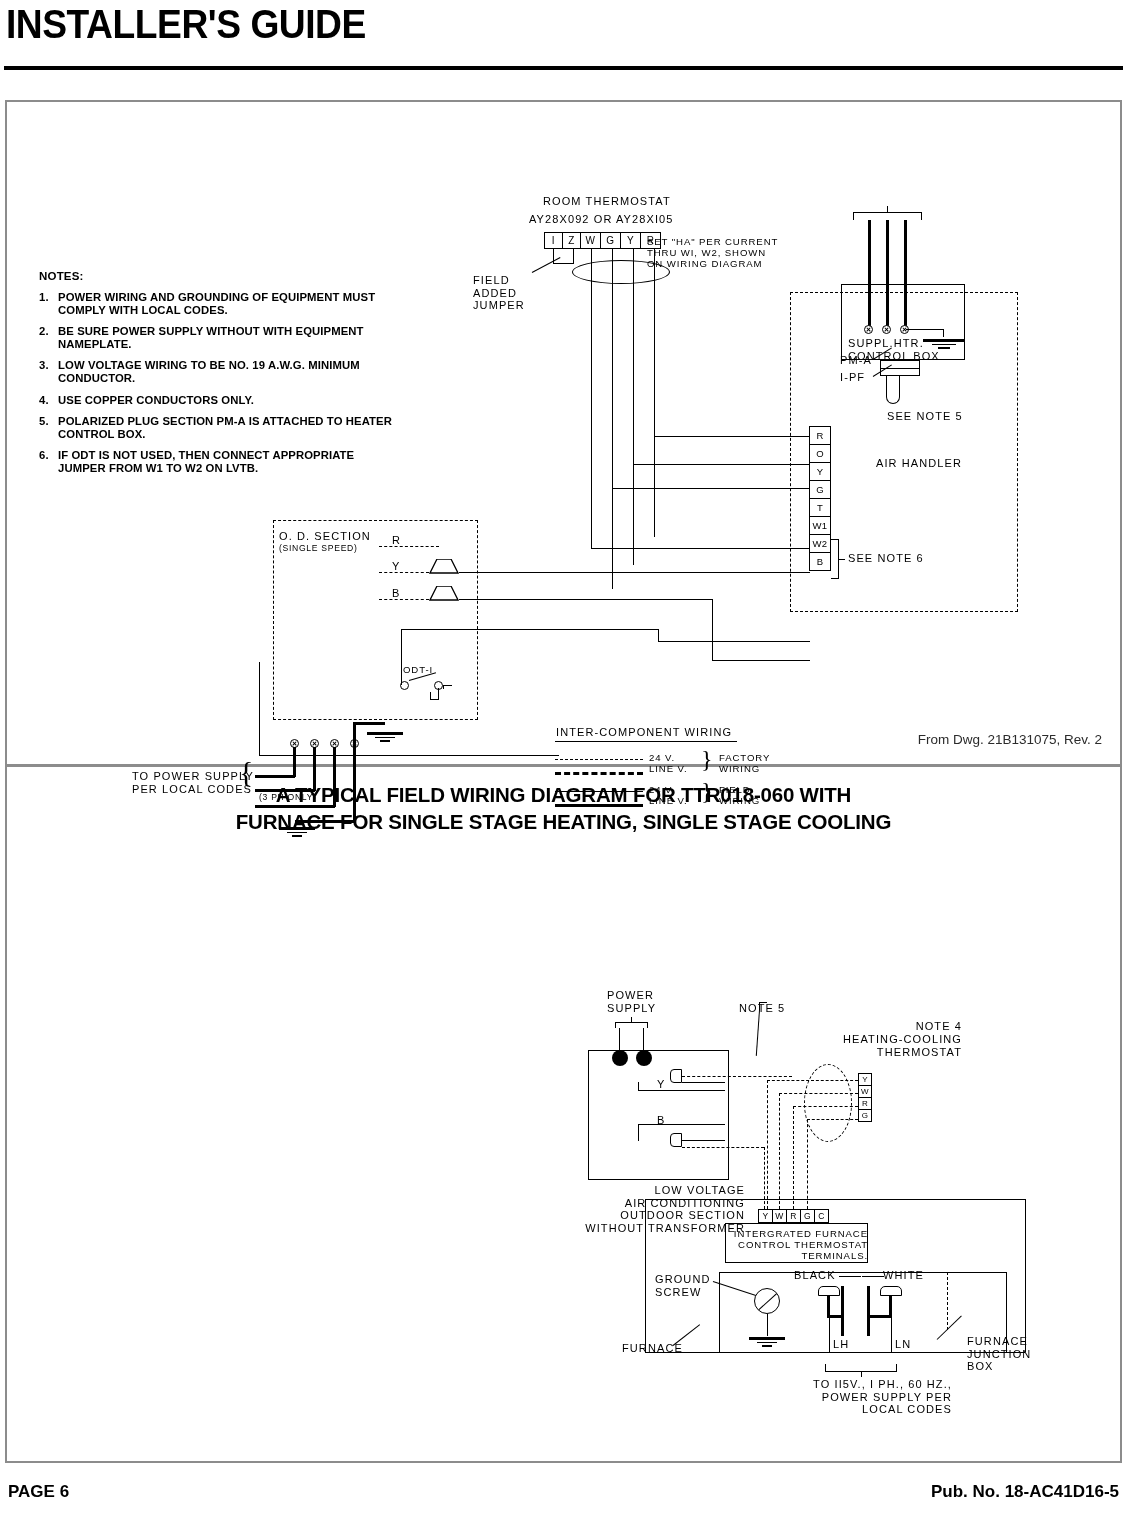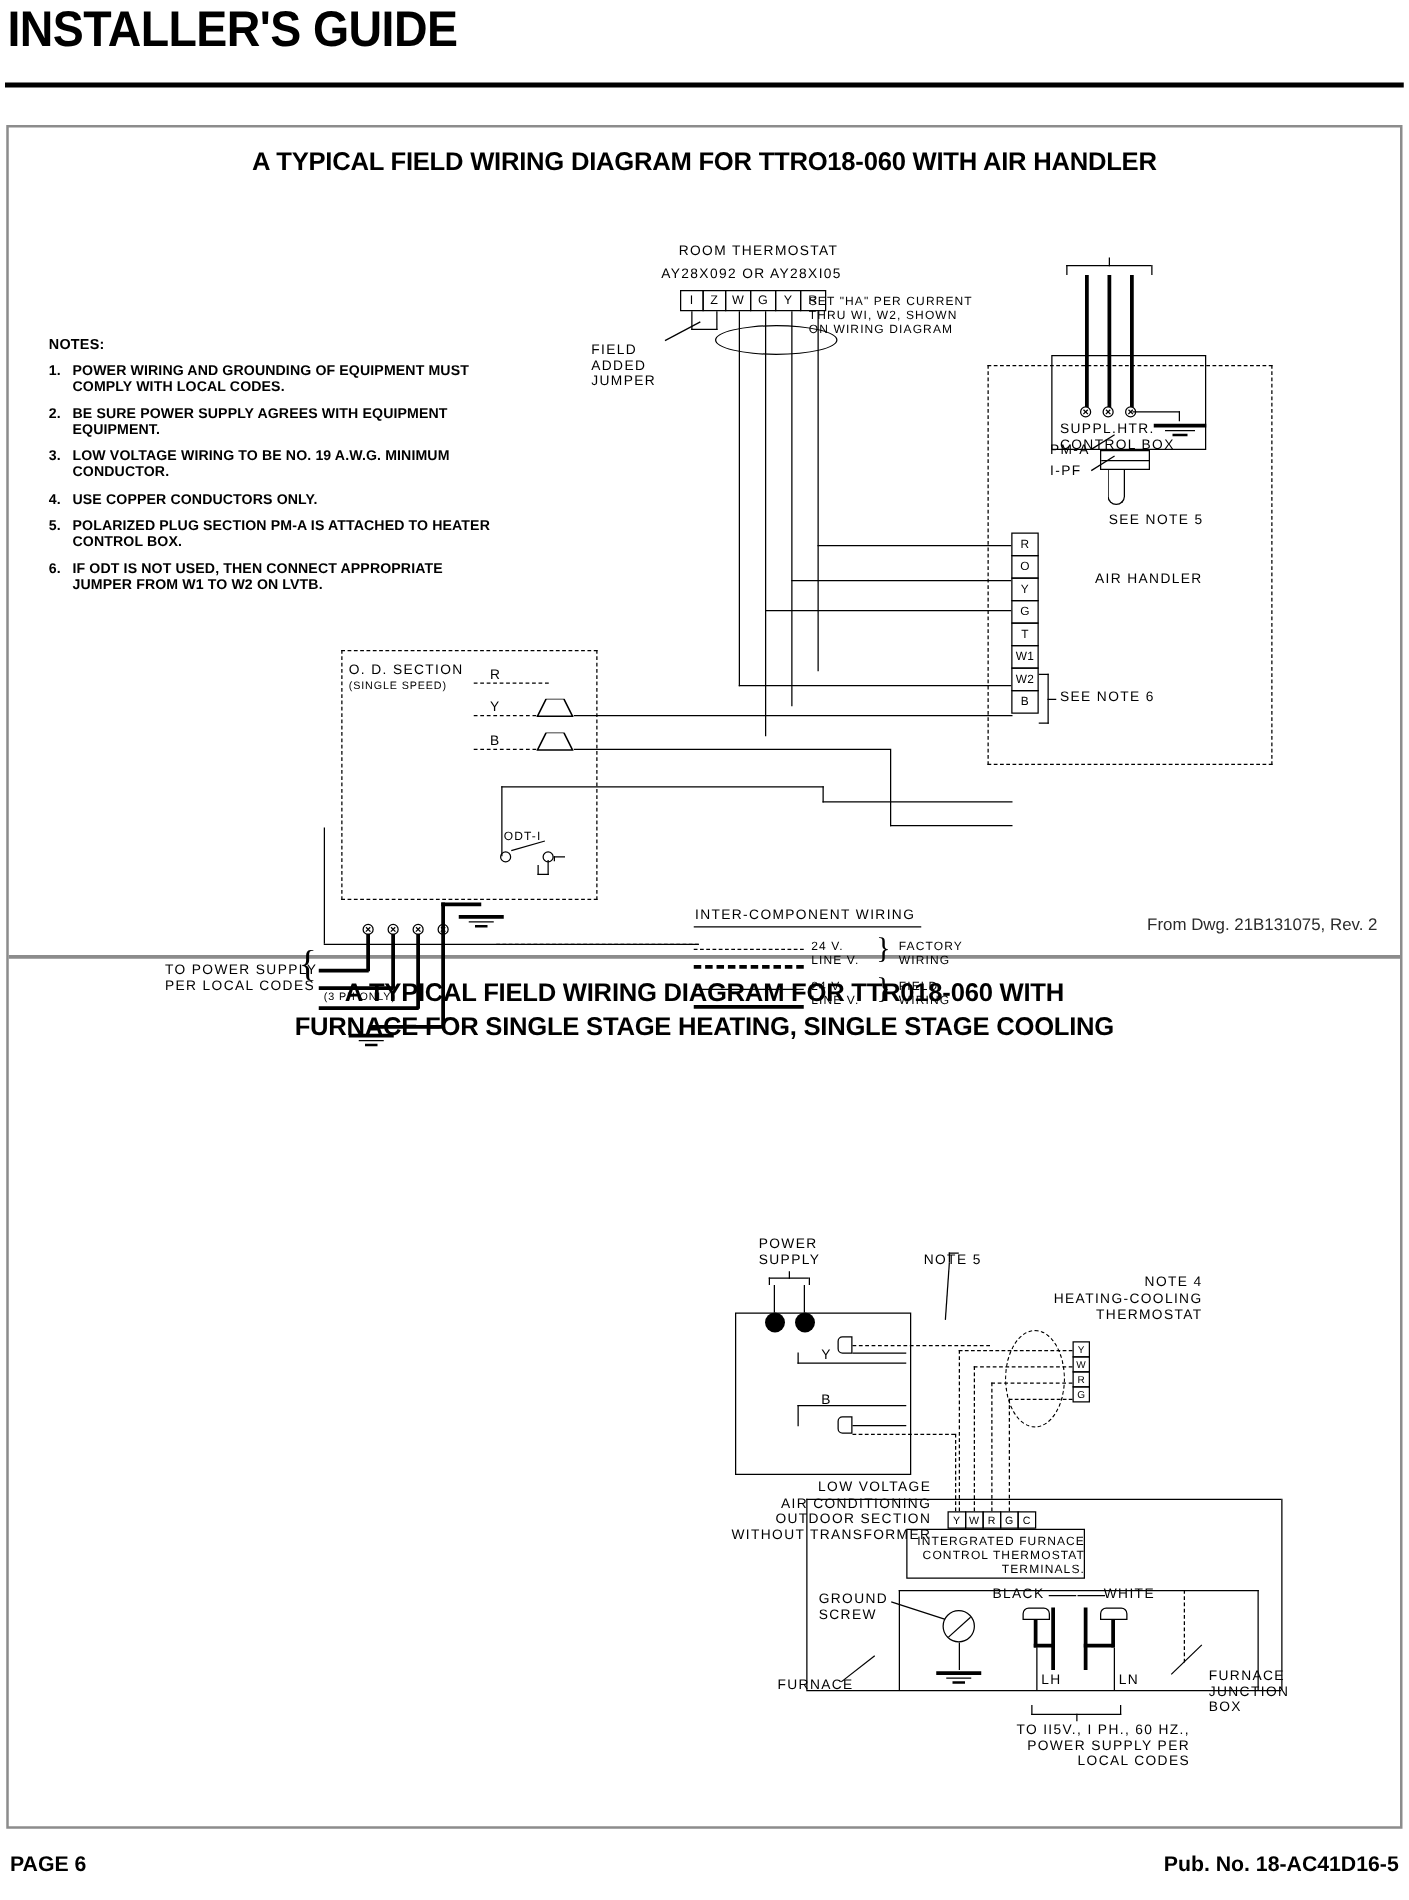--- a/index.html
+++ b/index.html
@@ -157,27 +157,26 @@
 
 <div class="page">
 
   <div class="doc-title">INSTALLER'S GUIDE</div>
   <div class="header-rule"></div>
 
   <div class="frame">
     <div class="frame-divider"></div>
 
     <div class="panel panel1">
-      <div class="panel-title p1-title">A TYPICAL FIELD WIRING DIAGRAM FOR TTRO18-060 WITH AIR HANDLER</div>
 
       <div class="notes notes1">
         <div class="hdr">NOTES:</div>
         <ol>
           <li><span class="num">1.</span><span>POWER WIRING AND GROUNDING OF EQUIPMENT MUST COMPLY WITH LOCAL CODES.</span></li>
-          <li><span class="num">2.</span><span>BE SURE POWER SUPPLY AGREES WITH EQUIPMENT EQUIPMENT.</span></li>
+          <li><span class="num">2.</span><span>BE SURE POWER SUPPLY WITHOUT WITH EQUIPMENT NAMEPLATE.</span></li>
           <li><span class="num">3.</span><span>LOW VOLTAGE WIRING TO BE NO. 19 A.W.G. MINIMUM CONDUCTOR.</span></li>
           <li><span class="num">4.</span><span>USE COPPER CONDUCTORS ONLY.</span></li>
           <li><span class="num">5.</span><span>POLARIZED PLUG SECTION PM-A IS ATTACHED TO HEATER CONTROL BOX.</span></li>
           <li><span class="num">6.</span><span>IF ODT IS NOT USED, THEN CONNECT APPROPRIATE JUMPER FROM W1 TO W2 ON LVTB.</span></li>
         </ol>
       </div>
 
       <div class="cad" style="left:536px; top:93px;">ROOM THERMOSTAT</div>
       <div class="cad" style="left:522px; top:111px;">AY28X092 OR AY28XI05</div>
 

